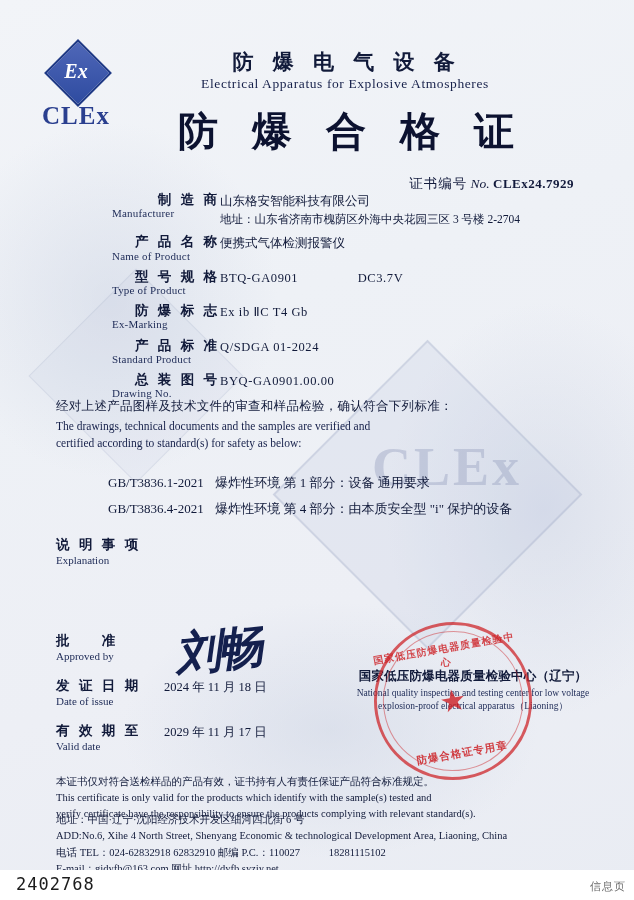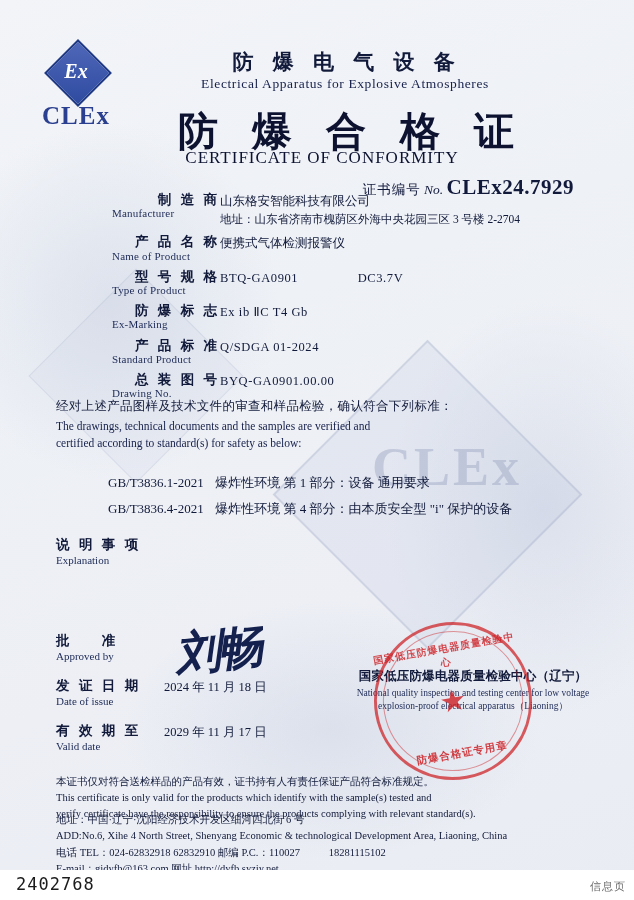--- a/index.html
+++ b/index.html
@@ -160,21 +160,21 @@
   .cert-no {
     position: absolute;
     right: 60px;
     top: 175px;
     font-size: 13.5px;
     color: #121a3c;
     white-space: nowrap;
   }
   .cert-no .label-cn { letter-spacing: 1px; }
   .cert-no .no-word { font-style: italic; font-family: Liberation Serif, serif; }
-  .cert-no .value { font-weight: bold; font-size: 21px; letter-spacing: 0.5px; }
+  .cert-no .value { font-weight: bold; font-size: 13px; letter-spacing: 0.5px; }
 
   
   .fields {
     position: absolute;
     left: 112px;
     top: 192px;
     width: 470px;
   }
   .frow {
     display: flex;
@@ -469,21 +469,20 @@
     <div class="logo-diamond">
       <div class="d-outer"></div>
       <div class="d-ex">Ex</div>
     </div>
     <div class="logo-word">CLEx</div>
   </div>
 
   <div class="head-cn">防 爆 电 气 设 备</div>
   <div class="head-en">Electrical Apparatus for Explosive Atmospheres</div>
   <div class="title-cn">防 爆 合 格 证</div>
-  <div class="title-en">CERTIFICATE OF CONFORMITY</div>
 
   <div class="cert-no">
     <span class="label-cn">证书编号</span>
     <span class="no-word">No.</span>
     <span class="value">CLEx24.7929</span>
   </div>
 
   <div class="fields">
 
     <div class="frow">

